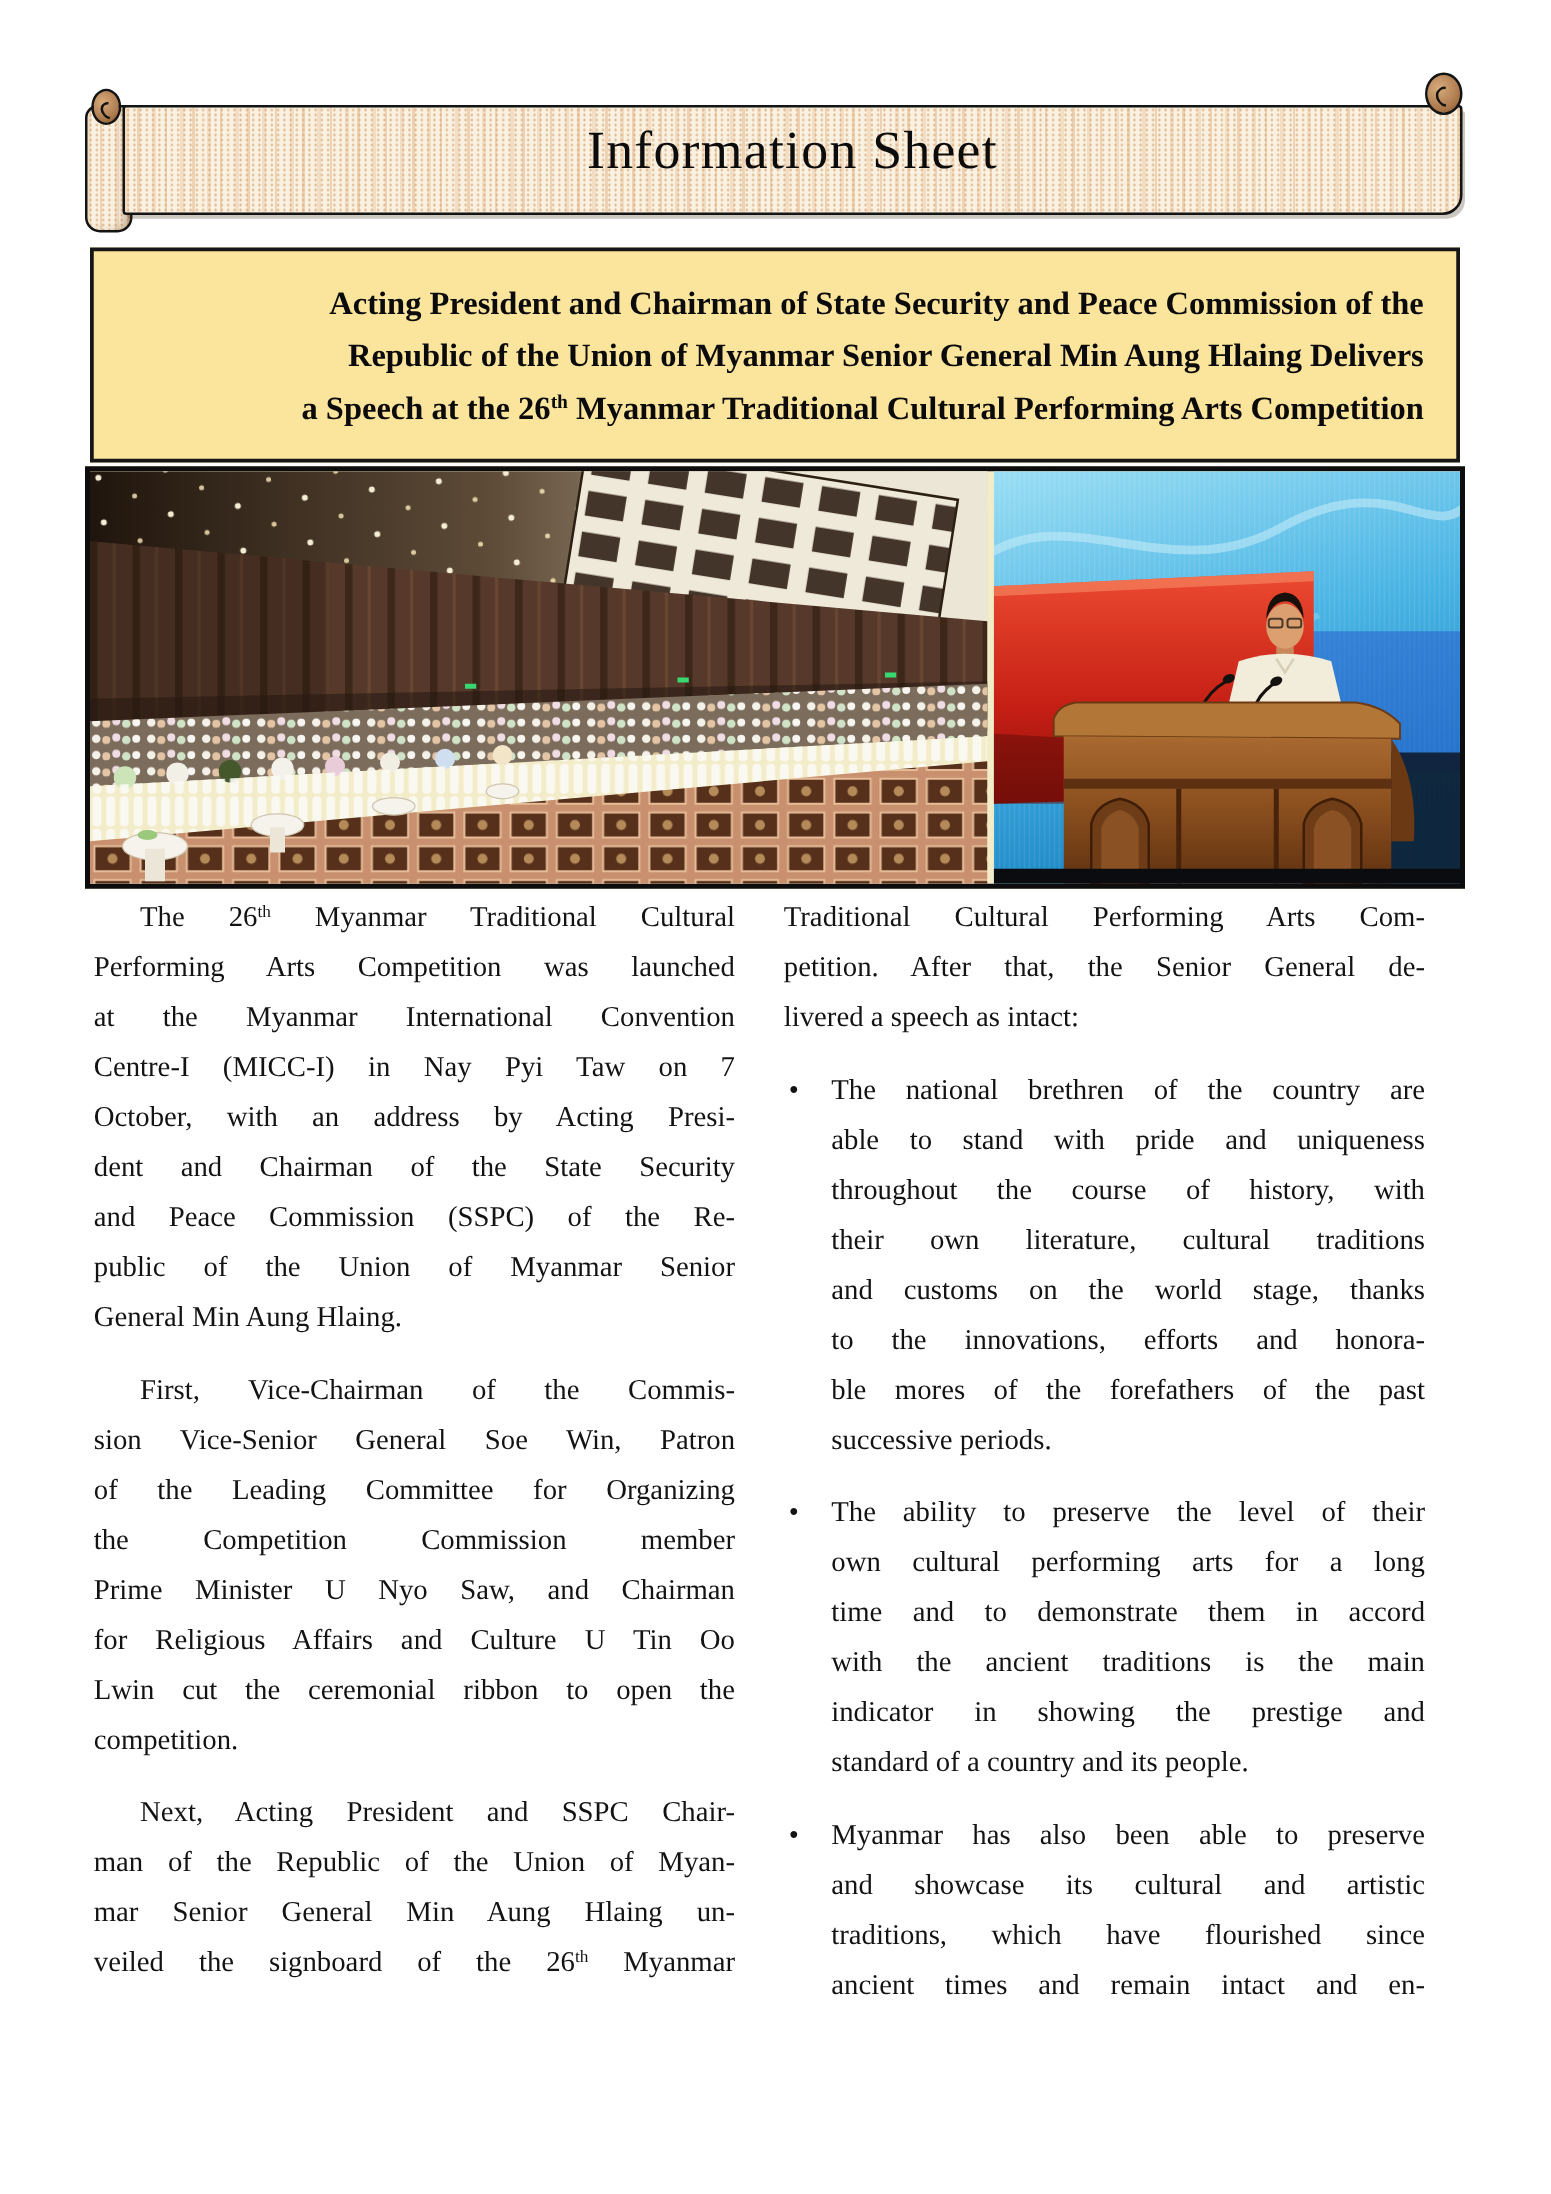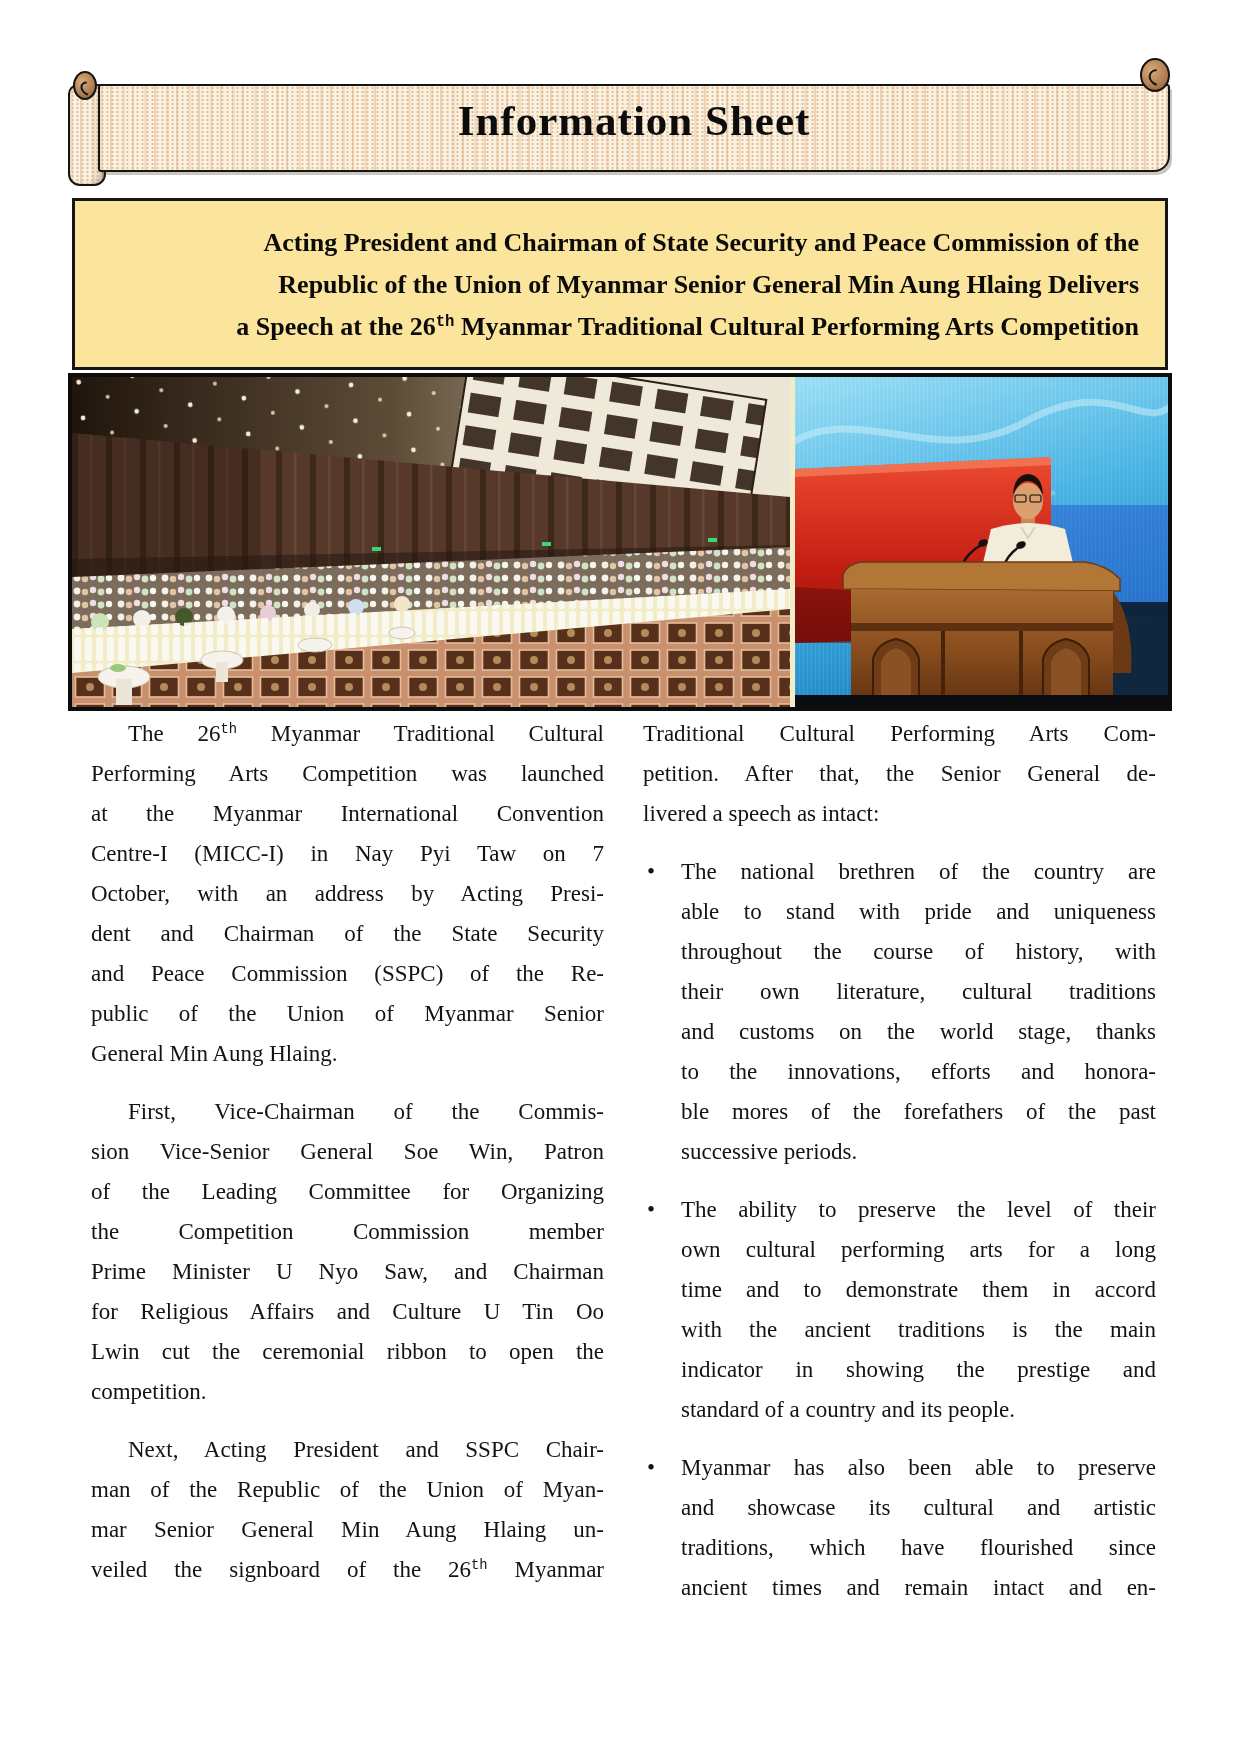--- a/index.html
+++ b/index.html
@@ -16,42 +16,42 @@
       radial-gradient(rgba(219,166,116,.75) 1px, rgba(0,0,0,0) 1.3px);
     background-size:auto, 5px 4px;
   }
   .roll-left{position:absolute;left:2px;top:26px;width:34px;height:98px;
     border:2px solid #141414;border-radius:10px 4px 12px 12px;
     box-shadow:inset -7px 0 9px -4px rgba(120,80,40,.5);}
   .scroll-body{position:absolute;left:32px;top:26px;width:1068px;height:84px;
     border:2px solid #141414;border-radius:3px 3px 16px 3px;
     box-shadow:3px 4px 0 -1px rgba(70,50,30,.28);}
   .banner-title{height:68px;display:flex;align-items:center;justify-content:center;
-    font-size:43px;font-weight:700;letter-spacing:1px;color:#0c0c0c;}
+    font-size:43px;font-weight:400;letter-spacing:1px;color:#0c0c0c;}
   .curl{position:absolute;border:2px solid #141414;border-radius:50%;
     background:radial-gradient(circle at 35% 35%, #d8ab7c, #a9764a 68%, #7c4e28);}
   .curl-left{left:7px;top:13px;width:20px;height:25px;}
   .curl-right{right:4px;top:0px;width:26px;height:30px;}
   .curl::after{content:"";position:absolute;left:28%;top:30%;width:42%;height:42%;
     border:2px solid #141414;border-radius:50%;
     border-color:#141414 transparent transparent #141414;transform:rotate(-40deg);}
 
   
   .headline-box{position:absolute;left:72px;top:198px;width:1096px;box-sizing:border-box;
     border:3px solid #161616;background:#fbe49b;padding:21px 26px 19px;text-align:right;}
   .hl-line{font-size:26px;font-weight:700;line-height:42px;color:#0b0b0b;}
-  sup{font-size:0.6em;vertical-align:0.55em;line-height:0;font-family:Liberation Mono, monospace;}
+  sup{font-size:0.6em;vertical-align:0.55em;line-height:0;}
 
   
   .photo-row{position:absolute;left:68px;top:373px;width:1104px;height:338px;box-sizing:border-box;
     border:4px solid #0d0d0d;background:#f3ecc9;display:flex;gap:5px;}
   .photo{display:block;flex:0 0 auto;}
 
   
-  .article{position:absolute;left:91px;top:714px;width:1065px;height:960px;}
+  .article{position:absolute;left:75px;top:714px;width:1065px;height:960px;}
   .col{position:absolute;top:0;width:513px;}
   #col-left{left:0;}
   #col-right{left:552px;}
   .block{margin-top:18px;}
   .block:first-child{margin-top:0;}
   .line{font-size:23px;line-height:40px;height:40px;overflow:hidden;
     text-align:justify;text-align-last:justify;color:#131313;}
   .line.endl{text-align-last:left;}
   .line.indent{text-indent:37px;}
   .bullet .line{padding-left:38px;position:relative;}

